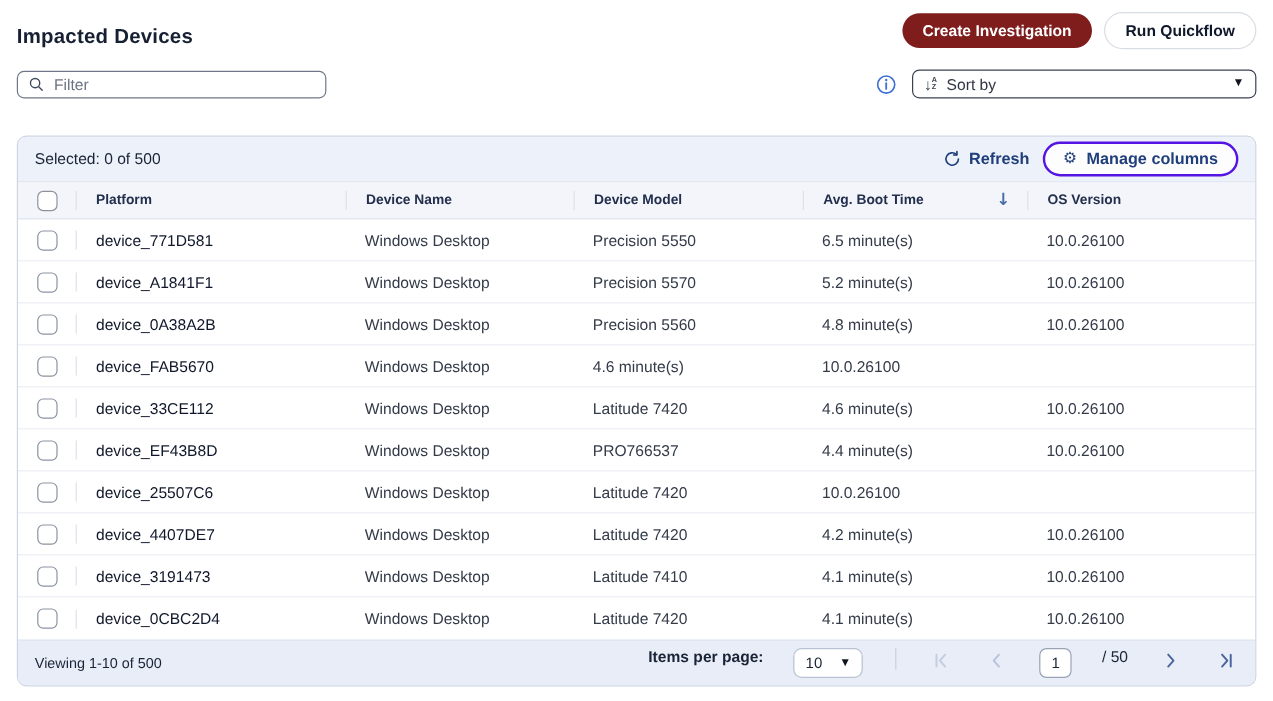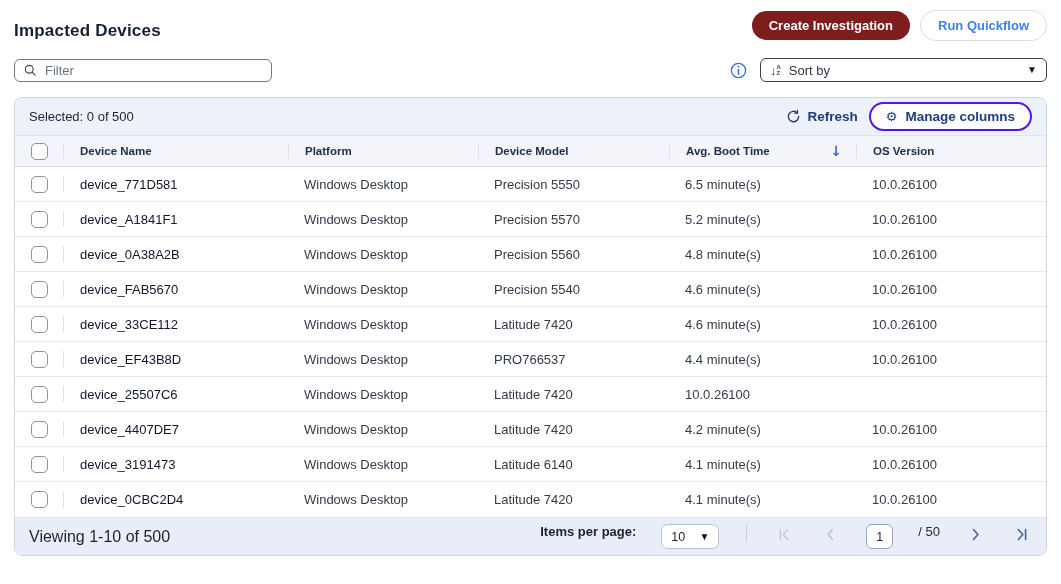--- a/index.html
+++ b/index.html
@@ -15,21 +15,21 @@
   
   .top-row { display: flex; justify-content: space-between; align-items: flex-end; }
   .page-title { font-size: 17px; font-weight: bold; color: #172033; letter-spacing: .2px; padding-top: 6px; }
   .top-actions { display: flex; gap: 10px; align-items: center; }
   .btn-pill {
     border-radius: 17px; font-size: 13px; font-weight: bold;
     padding: 7px 17px; cursor: pointer; border: none; background: none;
     font-family: inherit;
   }
   .btn-primary { background: #7f1d1d; color: #ffffff; }
-  .btn-disabled { background: #fff; border: 1px solid #d9dde4; color: #3b82f6; }
+  .btn-disabled { background: #fff; border: 1px solid #d9dde4; color: #0f172a; }
 
   
   .tool-row { display: flex; justify-content: space-between; align-items: center; margin-top: 17px; }
   .filter-box {
     width: 258px; height: 23px; border: 1px solid #6f7888; border-radius: 6px;
     display: flex; align-items: center; padding: 0 8px; gap: 7px; background: #fff;
   }
   .filter-box input {
     border: none; outline: none; flex: 1; font-size: 13px; color: #2d3645;
     font-family: inherit; background: transparent;
@@ -41,21 +41,21 @@
     display: flex; align-items: center; padding: 0 9px; gap: 8px; background: #fff; cursor: pointer;
   }
   .sort-select .label { flex: 1; font-size: 13px; color: #2d3645; }
   .caret { font-size: 10px; color: #10151f; line-height: 1; }
   .sort-az { display: flex; align-items: center; color: #3c4553; }
   .sort-az .arrow { font-size: 13px; line-height: 13px; }
   .sort-az .letters { display: flex; flex-direction: column; font-size: 6px; line-height: 6px; font-weight: bold; }
 
   
   .card {
-    margin-top: 15px; border: 1px solid #cdd5e3; border-radius: 8px;
+    margin-top: 31px; border: 1px solid #cdd5e3; border-radius: 8px;
     overflow: hidden; background: #fff;
   }
   .selected-bar {
     height: 38px; background: #edf1f9; display: flex; align-items: center;
     justify-content: space-between; padding: 0 14px; border-bottom: 1px solid #dfe4ef;
   }
   .selected-text { font-size: 13px; color: #1b2437; }
   .bar-actions { display: flex; align-items: center; gap: 11px; }
   .refresh-btn { display: flex; align-items: center; gap: 7px; background: none; border: none;
     font-family: inherit; font-size: 13.5px; font-weight: bold; color: #1f3e7c; cursor: pointer; }
@@ -90,21 +90,21 @@
   .tr { height: 35px; border-bottom: 1px solid #e7eaf2; background: #fff; }
   .tr:last-child { border-bottom: none; }
   .td { font-size: 13px; color: #333b49; padding-left: 16px; white-space: nowrap; }
   .td-link { color: #0f172a; font-weight: 500; text-decoration: none; cursor: pointer; }
 
   
   .tfoot {
     height: 38px; background: #e8edf8; display: flex; align-items: center;
     justify-content: space-between; padding: 0 14px; border-top: 1px solid #dfe4ef;
   }
-  .viewing { font-size: 16px; color: #1b2437; }
+  .viewing { font-size: 12px; color: #1b2437; }
   .foot-right { display: flex; align-items: flex-start; gap: 25px; }
   .ipp-label { font-size: 13px; font-weight: bold; color: #1b2437; }
   .ipp-select {
     width: 58px; height: 25px; background: #fff; border: 1px solid #b9c2d2; border-radius: 7px;
     display: flex; align-items: center; justify-content: space-between; padding: 0 9px; cursor: pointer;
     font-size: 12.5px; color: #1b2437;
   }
   .foot-divider { width: 1px; height: 18px; background: #c7d0e1; margin: 0 2px; }
   .pg-btn { background: none; border: none; padding: 2px; cursor: pointer; display: flex; align-items: center; }
   .page-input {
@@ -177,22 +177,22 @@
           <span>Manage columns</span>
         </button>
       </div>
     </div>
 
     <div class="grid-row thead">
       <div class="cb-cell">
         <span class="checkbox"></span>
         <span class="cb-divider"></span>
       </div>
+      <div class="th">Platform</div>
       <div class="th">Device Name</div>
-      <div class="th">Platform</div>
       <div class="th">Device Model</div>
       <div class="th th-boot">
         <span>Avg. Boot Time</span>
         <span class="sort-indicator">↓</span>
       </div>
       <div class="th">OS Version</div>
     </div>
 
     <div>
       <div class="grid-row tr">
@@ -228,21 +228,20 @@
         <div class="td">4.8 minute(s)</div>
         <div class="td">10.0.26100</div>
       </div>
       <div class="grid-row tr">
         <div class="cb-cell">
             <span class="checkbox"></span>
             <span class="cb-divider"></span>
           </div>
         <div class="td"><a class="td-link">device_FAB5670</a></div>
         <div class="td">Windows Desktop</div>
-        <div class="td">Precision 5540</div>
         <div class="td">4.6 minute(s)</div>
         <div class="td">10.0.26100</div>
       </div>
       <div class="grid-row tr">
         <div class="cb-cell">
             <span class="checkbox"></span>
             <span class="cb-divider"></span>
           </div>
         <div class="td"><a class="td-link">device_33CE112</a></div>
         <div class="td">Windows Desktop</div>
@@ -282,21 +281,21 @@
         <div class="td">4.2 minute(s)</div>
         <div class="td">10.0.26100</div>
       </div>
       <div class="grid-row tr">
         <div class="cb-cell">
             <span class="checkbox"></span>
             <span class="cb-divider"></span>
           </div>
         <div class="td"><a class="td-link">device_3191473</a></div>
         <div class="td">Windows Desktop</div>
-        <div class="td">Latitude 6140</div>
+        <div class="td">Latitude 7410</div>
         <div class="td">4.1 minute(s)</div>
         <div class="td">10.0.26100</div>
       </div>
       <div class="grid-row tr">
         <div class="cb-cell">
             <span class="checkbox"></span>
             <span class="cb-divider"></span>
           </div>
         <div class="td"><a class="td-link">device_0CBC2D4</a></div>
         <div class="td">Windows Desktop</div>

